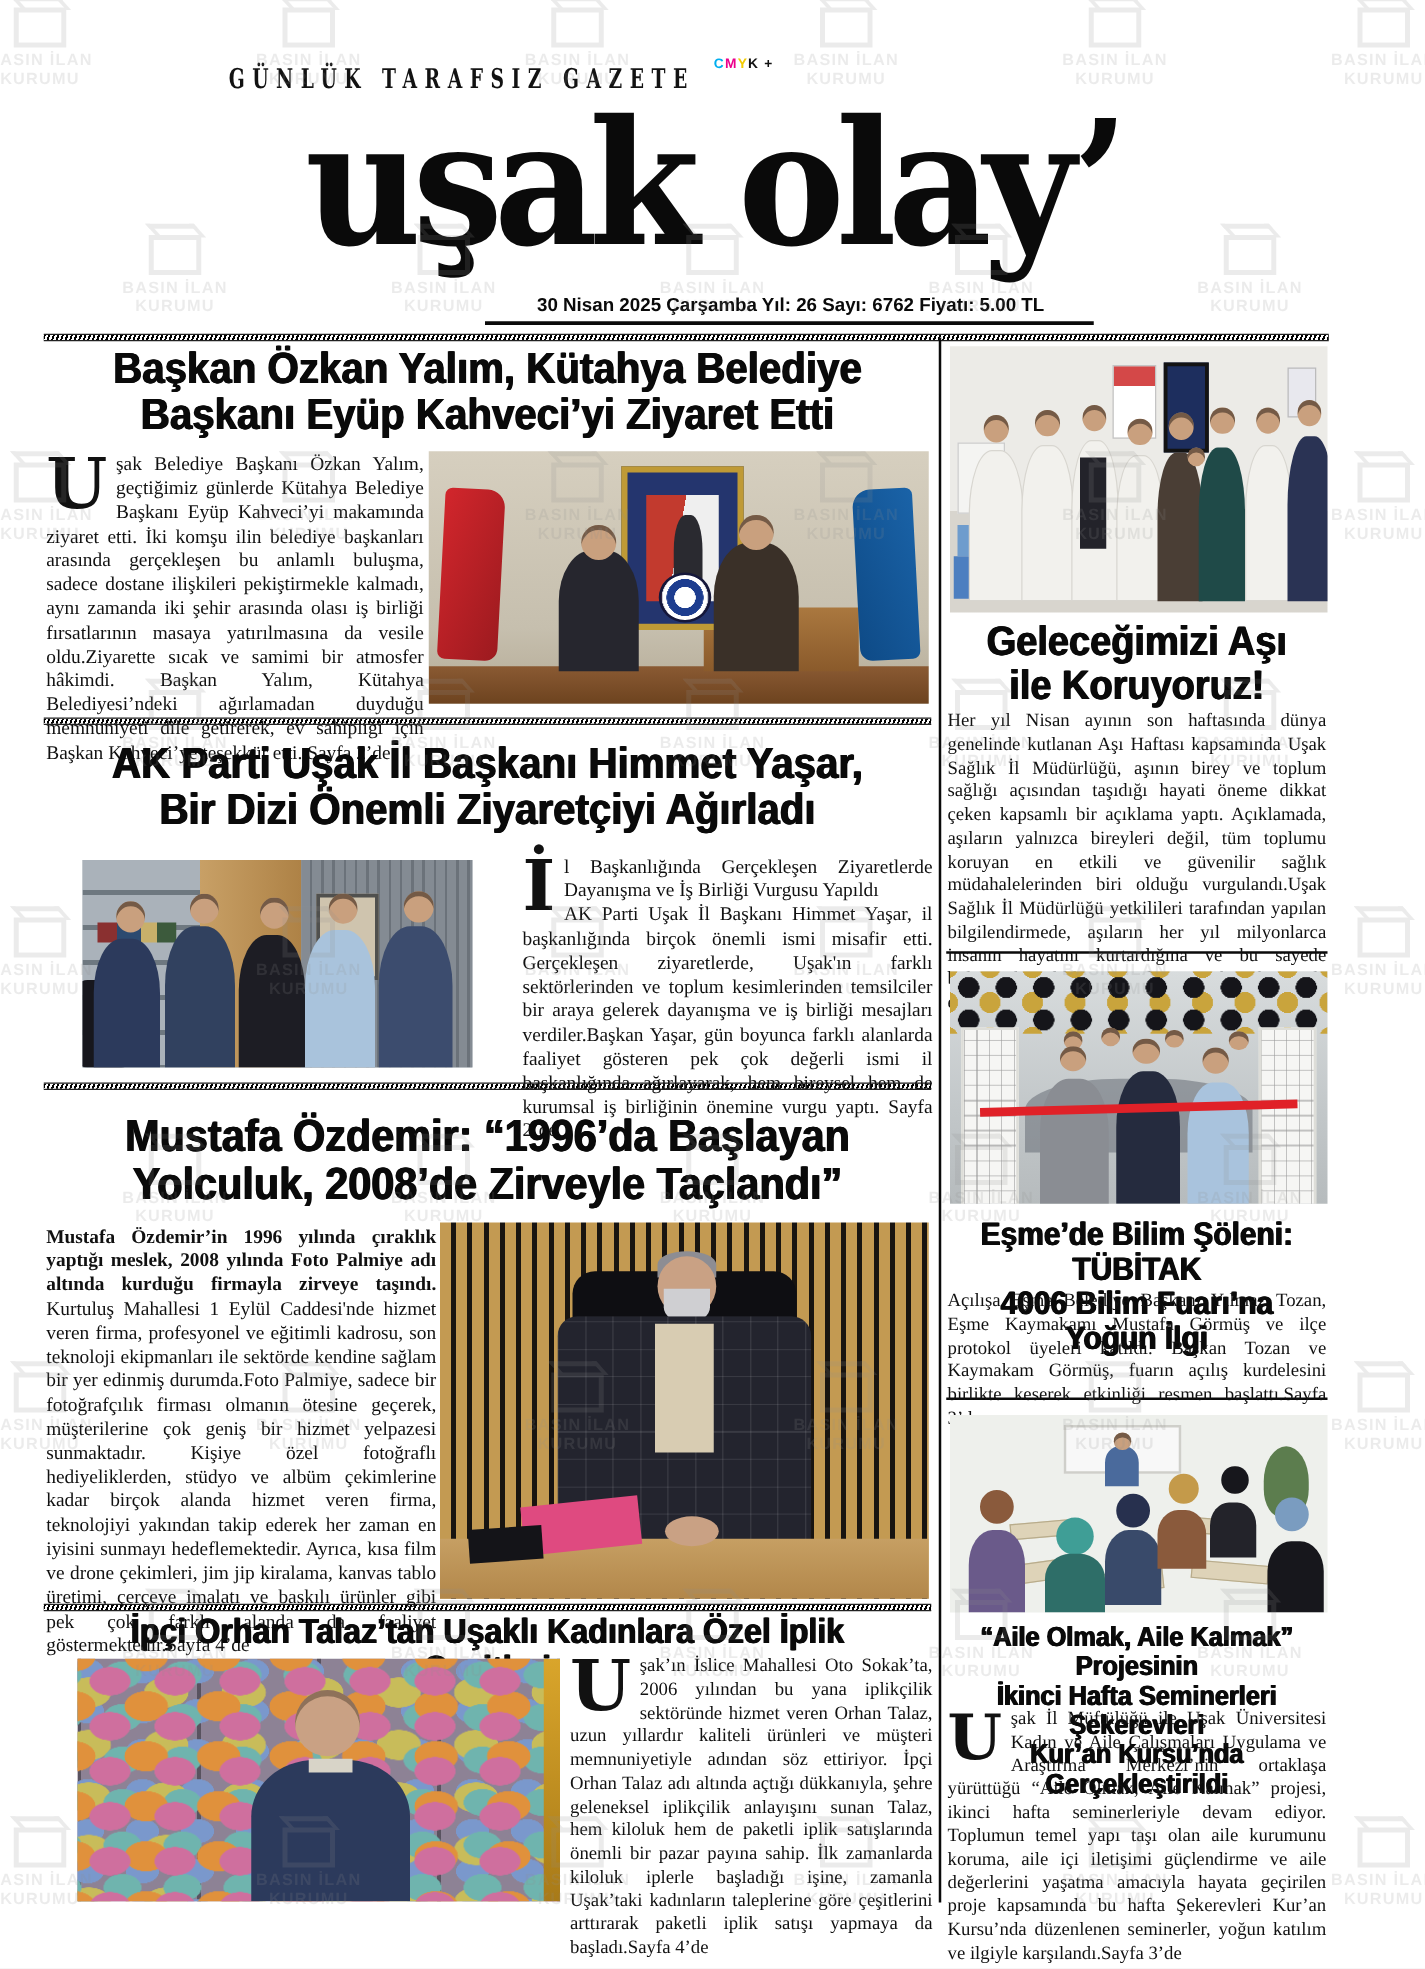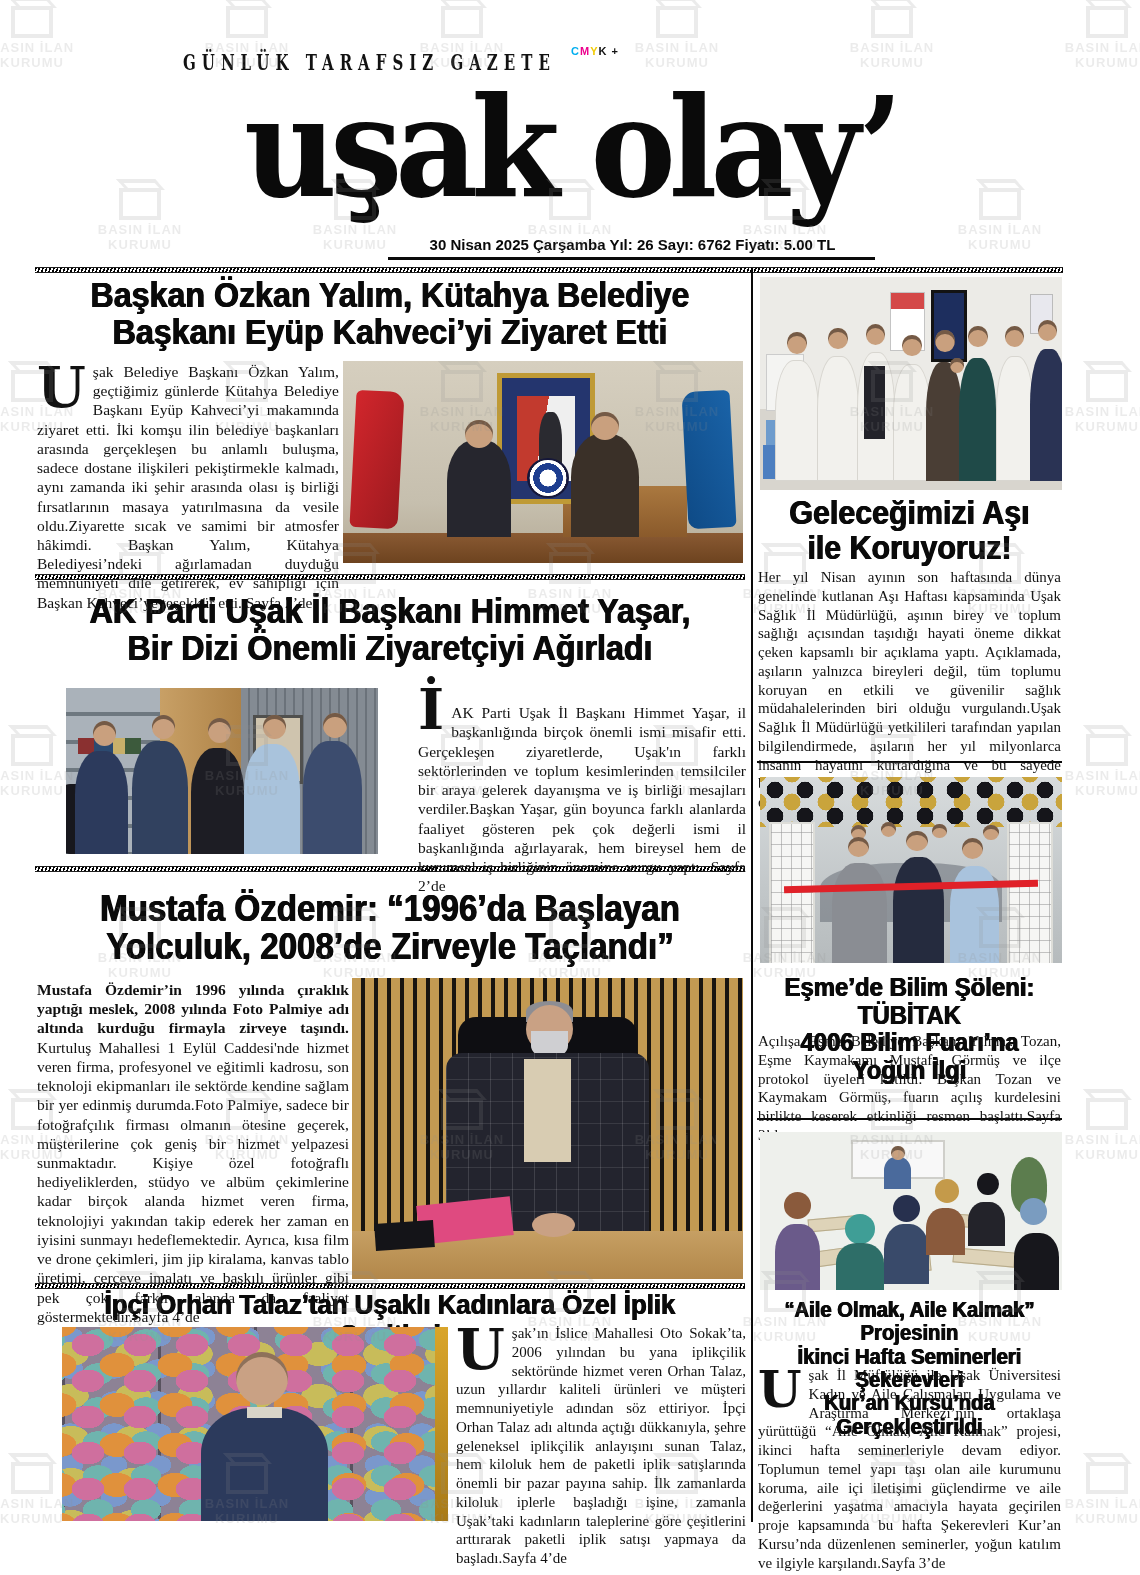--- a/index.html
+++ b/index.html
@@ -197,21 +197,21 @@
     <div class="torso" style="left:21%;bottom:0;width:18%;height:68%;background:#31415f;"></div>
     <div class="head" style="left:27.5%;top:16%;width:7.5%;height:15%;"></div>
     <div class="torso" style="left:40%;bottom:0;width:17%;height:64%;background:#1d1d24;"></div>
     <div class="head" style="left:45.5%;top:18%;width:7.5%;height:15%;"></div>
     <div class="torso" style="left:57%;bottom:0;width:18%;height:66%;background:#a9c3dc;"></div>
     <div class="head" style="left:63%;top:16%;width:7.5%;height:15%;"></div>
     <div class="torso" style="left:76%;bottom:0;width:19%;height:68%;background:#3c4c6e;"></div>
     <div class="head" style="left:82.5%;top:15%;width:7.5%;height:15%;"></div>
   </div>
   <div class="abs" style="left:418px;top:684px;width:328px;">
-    <p class="body"><span class="dropcap">İ</span><br>
+    <p class="body"><span class="dropcap">İ</span><span>l Başkanlığında Gerçekleşen Ziyaretlerde Dayanışma ve İş Birliği Vurgusu Yapıldı</span><br>
     <span>AK Parti Uşak İl Başkanı Himmet Yaşar, il başkanlığında birçok önemli ismi misafir etti. Gerçekleşen ziyaretlerde, Uşak'ın farklı sektörlerinden ve toplum kesimlerinden temsilciler bir araya gelerek dayanışma ve iş birliği mesajları verdiler.Başkan Yaşar, gün boyunca farklı alanlarda faaliyet gösteren pek çok değerli ismi il başkanlığında ağırlayarak, hem bireysel hem de kurumsal iş birliğinin önemine vurgu yaptı. Sayfa 2’de</span></p>
   </div>
 
   <div class="abs hl" style="left:35px;top:890px;width:710px;font-size:36px;">
     <span class="ln">Mustafa Özdemir: “1996’da Başlayan</span>
     <span class="ln">Yolculuk, 2008’de Zirveyle Taçlandı”</span>
   </div>
   <div class="abs" style="left:37px;top:980px;width:312px;">
     <p class="body"><b>Mustafa Özdemir’in 1996 yılında çıraklık yaptığı meslek, 2008 yılında Foto Palmiye adı altında kurduğu firmayla zirveye taşındı.</b>
     <span>Kurtuluş Mahallesi 1 Eylül Caddesi'nde hizmet veren firma, profesyonel ve eğitimli kadrosu, son teknoloji ekipmanları ile sektörde kendine sağlam bir yer edinmiş durumda.Foto Palmiye, sadece bir fotoğrafçılık firması olmanın ötesine geçerek, müşterilerine çok geniş bir hizmet yelpazesi sunmaktadır. Kişiye özel fotoğraflı hediyeliklerden, stüdyo ve albüm çekimlerine kadar birçok alanda hizmet veren firma, teknolojiyi yakından takip ederek her zaman en iyisini sunmayı hedeflemektedir. Ayrıca, kısa film ve drone çekimleri, jim jip kiralama, kanvas tablo üretimi, çerçeve imalatı ve baskılı ürünler gibi pek çok farklı alanda da faaliyet göstermektedir.Sayfa 4’de</span></p>

